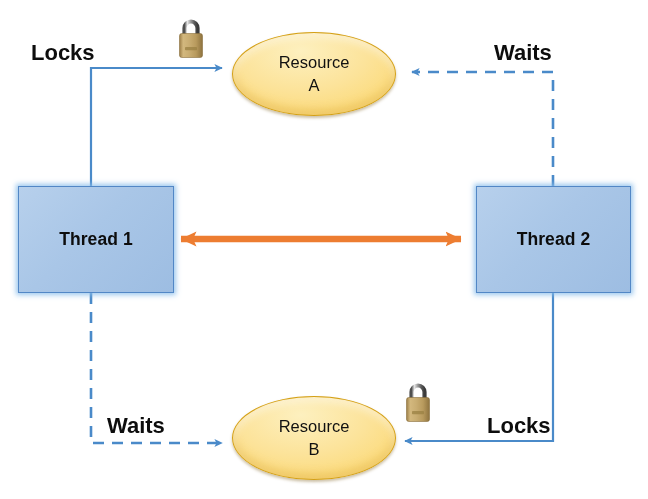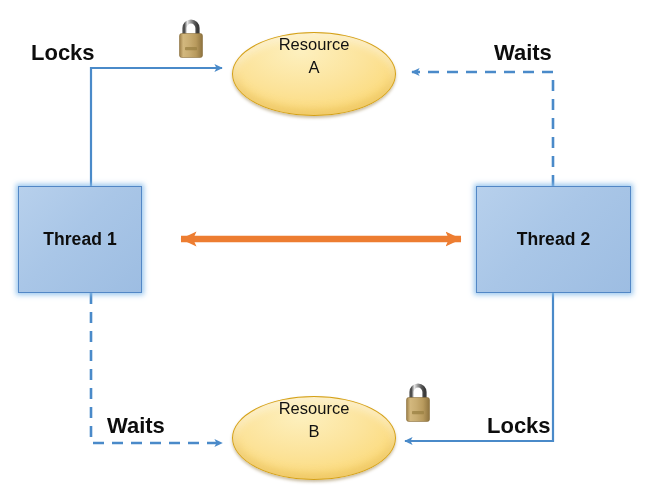--- a/index.html
+++ b/index.html
@@ -38,39 +38,40 @@
     justify-content: center;
     z-index: 4;
   }
   .thread-label {
     font-size: 17.5px;
     font-weight: bold;
     color: #0d0d0d;
     letter-spacing: 0.1px;
     white-space: nowrap;
   }
-  #thread1 { left: 18px;  top: 186px; width: 124px; height: 107px; }
+  #thread1 { left: 18px;  top: 186px; width: 156px; height: 107px; }
   #thread2 { left: 476px; top: 186px; width: 155px; height: 107px; }
 
   
   .resource-ellipse {
     position: absolute;
     box-sizing: border-box;
     width: 164px;
     height: 84px;
     border-radius: 50%;
     background: radial-gradient(ellipse 130% 150% at 42% 22%,
                 #fdf0bf 0%, #fce39a 32%, #fbd872 60%, #f6cb5c 84%, #e8b944 100%);
     border: 1.4px solid #d4a017;
     box-shadow: 0 2px 3px rgba(120,90,20,0.38),
                 inset 0 -5px 9px rgba(214,160,40,0.35),
                 inset 0 4px 8px rgba(255,255,255,0.55);
     display: flex;
     flex-direction: column;
     align-items: center;
+    justify-content: center;
     z-index: 5;
   }
   .resource-line {
     font-size: 16.5px;
     color: #111111;
     line-height: 1.42;
     white-space: nowrap;
   }
   #resourceA { left: 232px; top: 32px; }
   #resourceB { left: 232px; top: 396px; }

